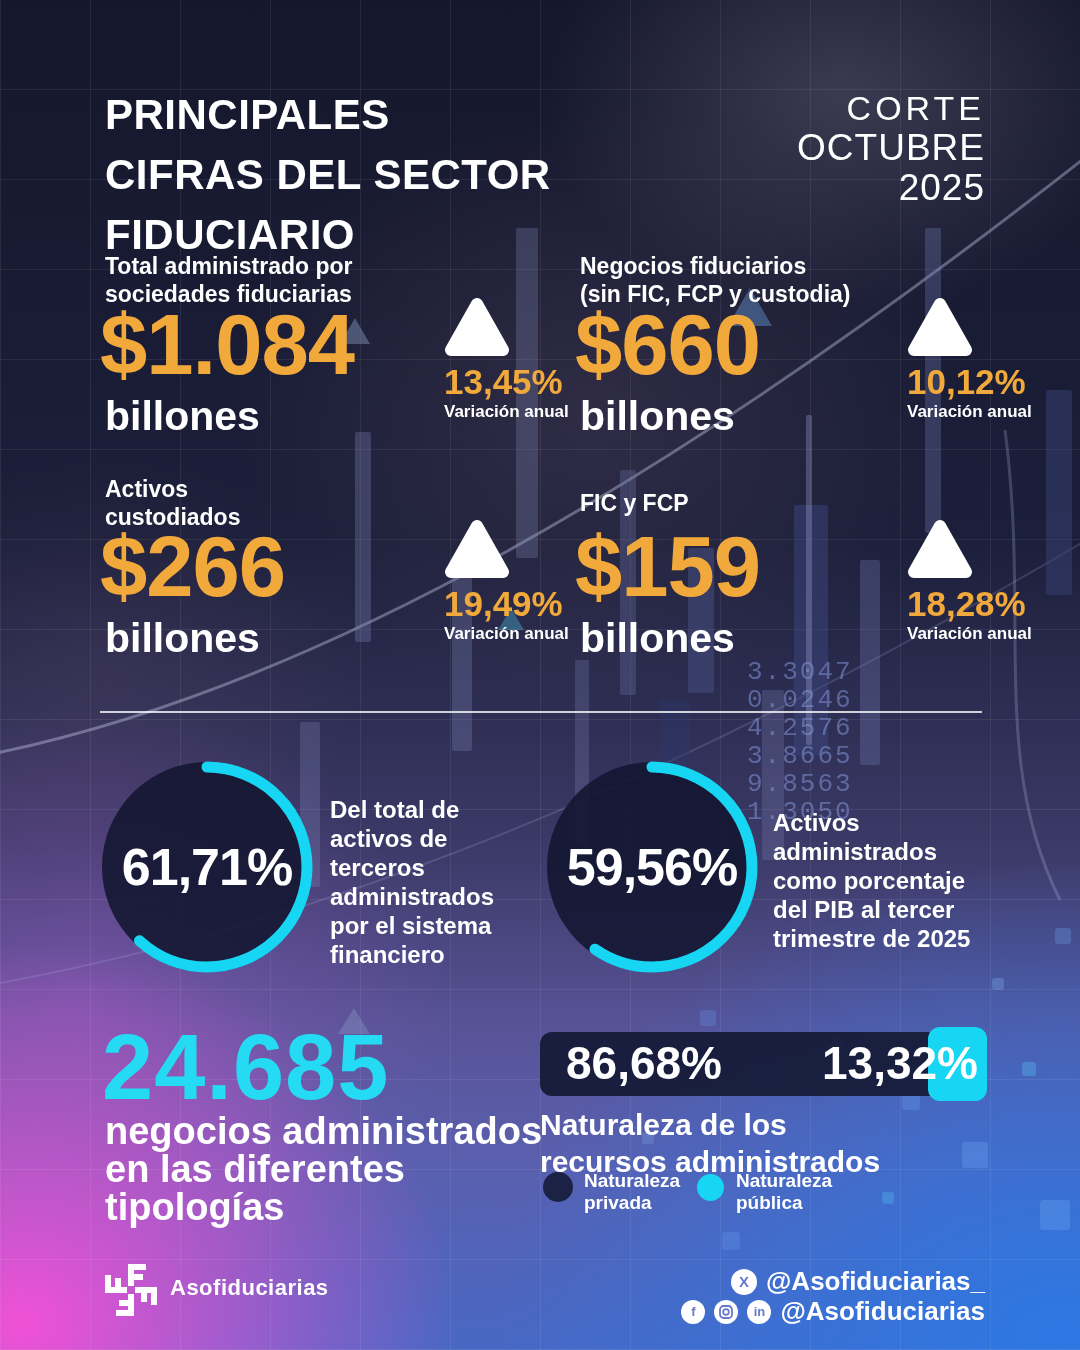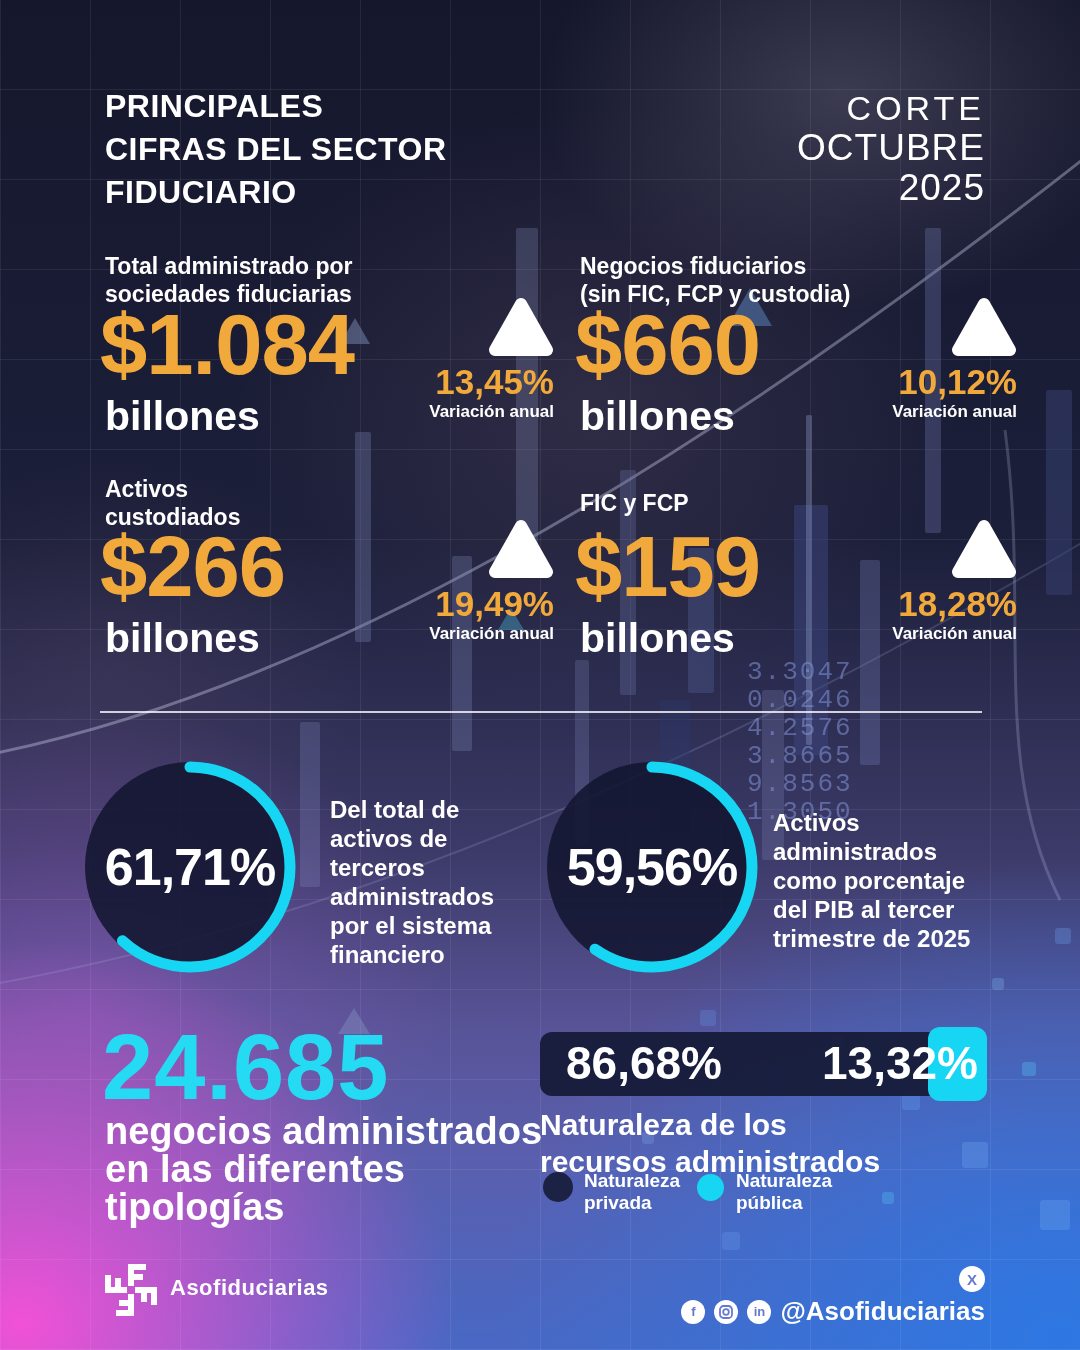--- a/index.html
+++ b/index.html
@@ -20,29 +20,29 @@
       repeating-linear-gradient(0deg, rgba(255,255,255,0.07) 0 1px, transparent 1px 90px),
       repeating-linear-gradient(90deg, rgba(255,255,255,0.07) 0 1px, transparent 1px 90px);
   }
   .abs{position:absolute;}
   .pre{white-space:pre-line;}
   
   .candle{position:absolute;border-radius:2px;}
   .tri{position:absolute;width:0;height:0;}
   .px{position:absolute;border-radius:3px;}
   
-  .title{font-size:32px;line-height:43px;font-weight:800;letter-spacing:.5px;}
+  .title{font-size:42px;line-height:60px;font-weight:800;letter-spacing:.5px;}
   .corte{text-align:right;}
   .corte-light{font-size:34px;font-weight:300;letter-spacing:4px;line-height:40px;}
   .corte-bold{font-size:37px;font-weight:400;letter-spacing:1px;line-height:40px;}
   
   .stat-label{font-size:23px;line-height:28px;font-weight:700;}
   .stat-value{font-size:85px;font-weight:800;letter-spacing:-1px;color:#F2A93B;}
   .stat-unit{font-size:41px;font-weight:800;}
-  .variation{text-align:right;}
+  .variation{text-align:left;margin-left:20px;}
   .var-pct{font-size:35px;font-weight:800;color:#F2A93B;line-height:40px;}
   .var-label{font-size:17px;font-weight:700;line-height:20px;}
   .mono-ticker{font-family:Liberation Mono, monospace;font-size:26px;line-height:28px;
     color:rgba(130,150,215,0.55);letter-spacing:2px;}
   .divider{position:absolute;left:100px;top:711px;width:882px;height:2px;background:rgba(255,255,255,0.78);}
   
   .donut{position:absolute;width:224px;height:224px;}
   .donut svg{position:absolute;inset:0;}
   .donut-value{position:absolute;inset:0;display:flex;align-items:center;justify-content:center;
     font-size:52px;font-weight:800;letter-spacing:-1px;}
@@ -165,21 +165,21 @@
   <div class="abs variation" style="left:887px;top:518px;width:130px;">
     <svg width="66" height="62" viewBox="0 0 66 62">
         <polygon points="33,8 59,54 7,54" fill="#fff" stroke="#fff" stroke-width="12" stroke-linejoin="round"></polygon>
       </svg>
     <div class="var-pct">18,28%</div>
     <div class="var-label">Variación anual</div>
   </div>
 
   <div class="divider"></div>
 
-  <div class="donut" style="left:78px;top:755px;">
+  <div class="donut" style="left:95px;top:755px;">
     <svg width="224" height="224" viewBox="0 0 224 224">
       <circle cx="112" cy="112" r="105" fill="rgba(18,22,48,0.88)"></circle>
       <circle class="donut-arc" cx="112" cy="112" r="100" fill="none" stroke="#17D6F3" stroke-width="11" stroke-linecap="round" transform="rotate(-90 112 112)" stroke-dasharray="387.7 628.3"></circle>
     </svg>
     <div class="donut-value">61,71%</div>
   </div>
   <div class="abs donut-desc pre" style="left:330px;top:795px;width:210px;">Del total de
 activos de
 terceros
 administrados
@@ -241,20 +241,21 @@
           <rect x="31" y="2" width="12" height="6"></rect>
           <rect x="31" y="12" width="9" height="6"></rect>
         </g>
       </g>
     </svg>
   </div>
   <div class="abs brand" style="left:170px;top:1275px;">Asofiduciarias</div>
 
   <div class="social-row" style="right:95px;top:1266px;">
     <div class="icon-circle">X</div>
+    <div class="social-text">@Asofiduciarias_</div>
   </div>
   <div class="social-row" style="right:95px;top:1296px;">
     <div class="icon-circle sm">f</div>
     <div class="icon-circle sm">
       <svg width="14" height="14" viewBox="0 0 14 14" fill="none" stroke="#6779cf" stroke-width="1.8">
         <rect x="1" y="1" width="12" height="12" rx="3.5"></rect>
         <circle cx="7" cy="7" r="2.8"></circle>
         <circle cx="11" cy="3" r="0.6" fill="#6779cf" stroke="none"></circle>
       </svg>
     </div>

